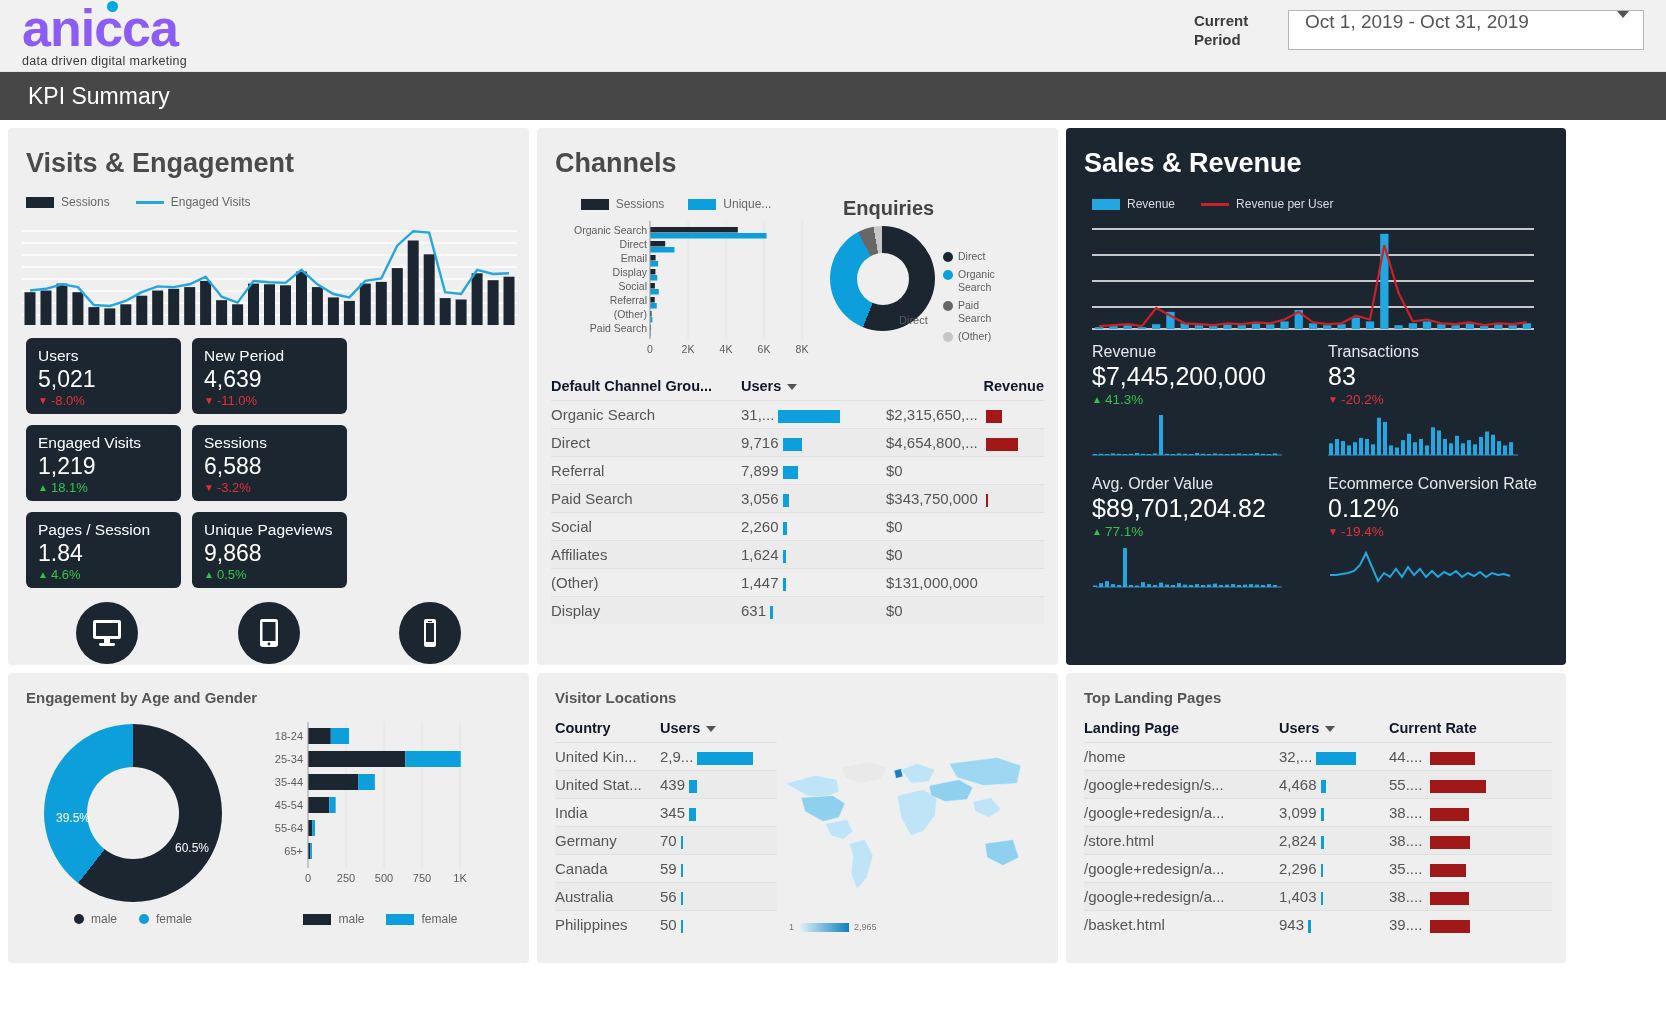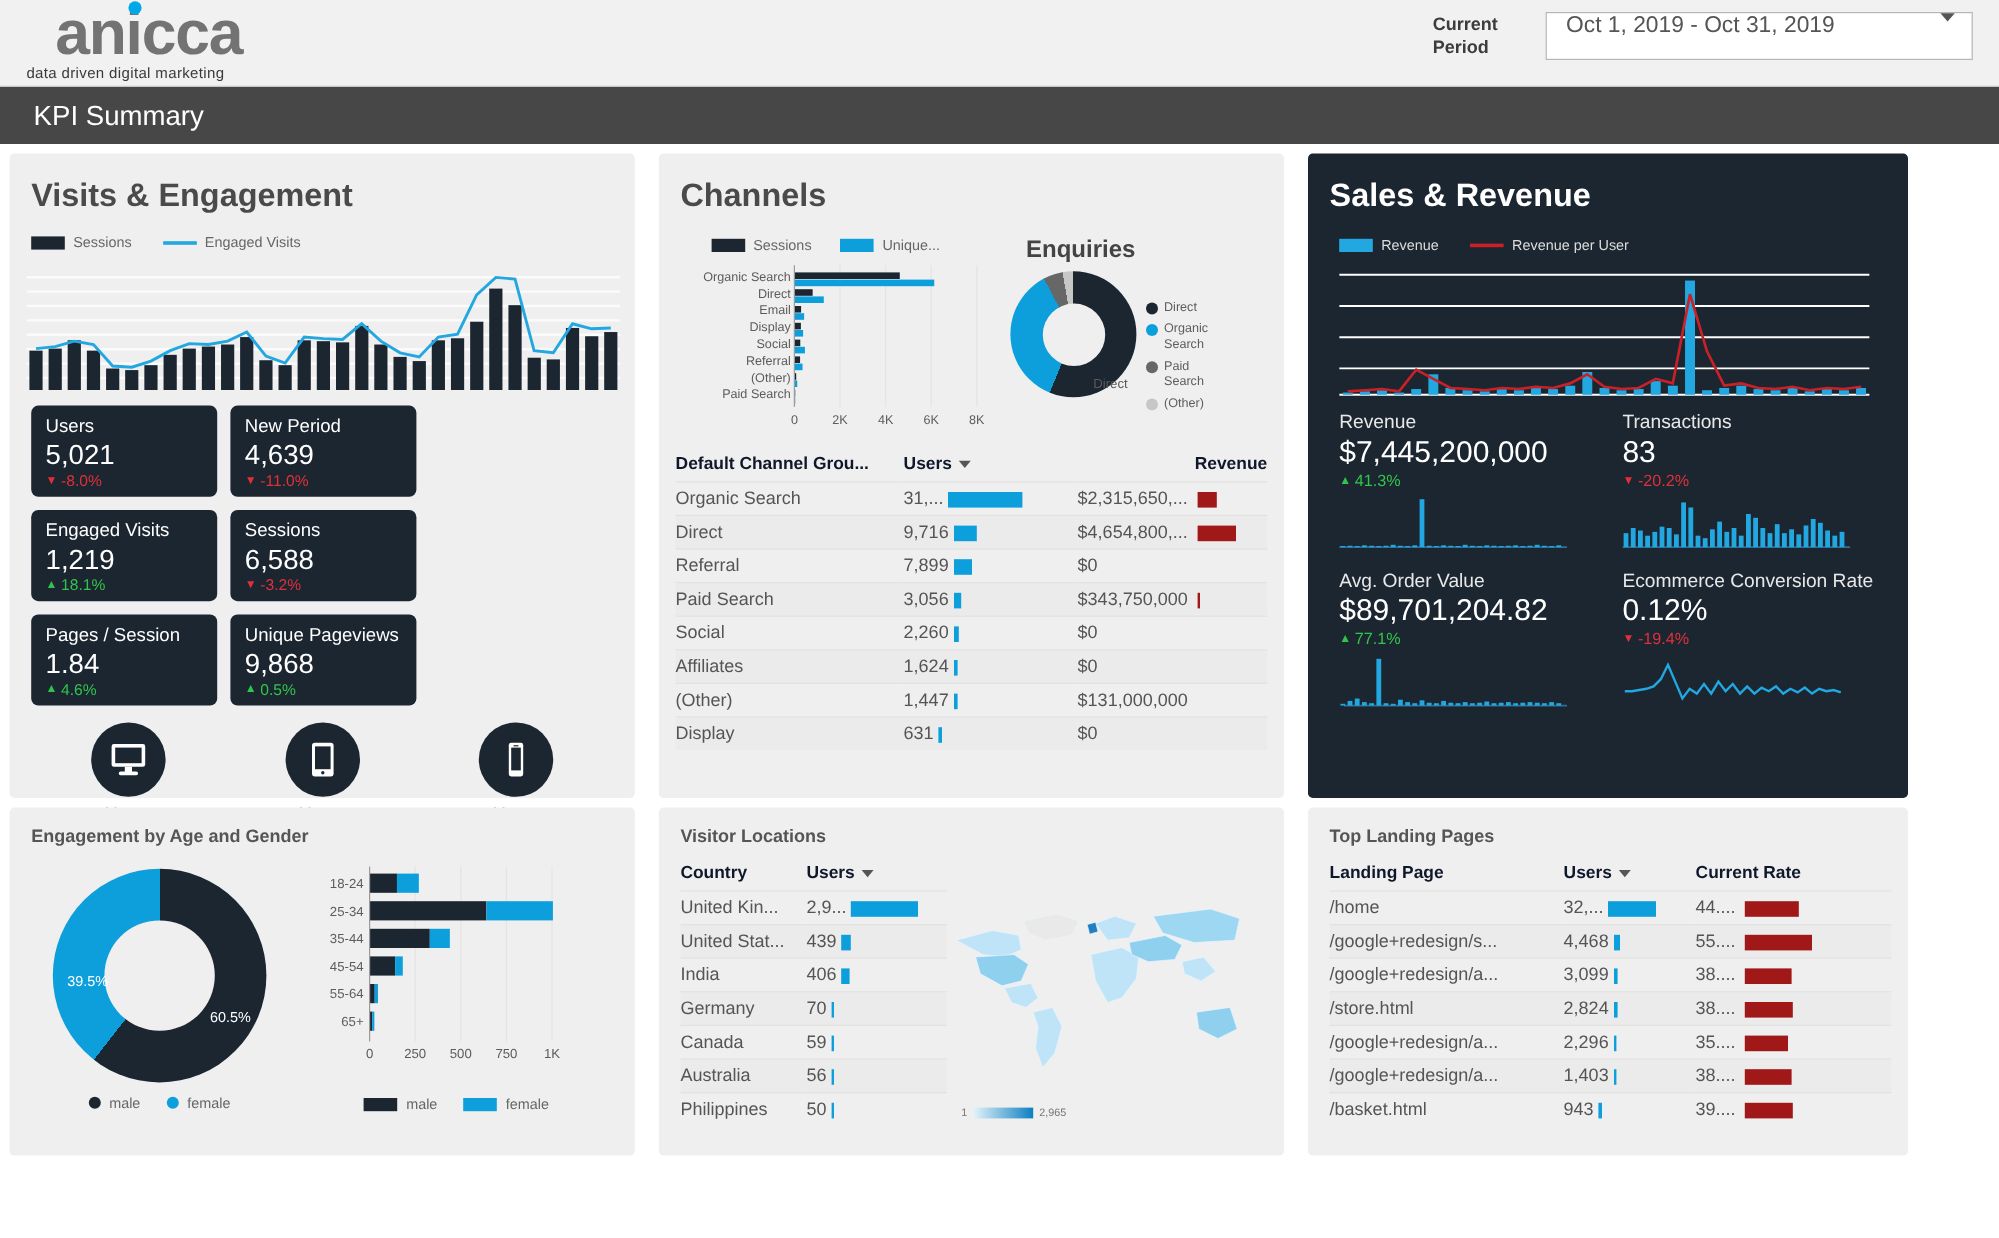--- a/index.html
+++ b/index.html
@@ -12,21 +12,21 @@
   .dark { background: #1b2631; }
   
   .topbar {
     height: 72px; background: #f1f1f1;
     display: flex; align-items: center; position: relative;
     border-bottom: 1px solid #e3e3e3;
   }
   .logo-wrap { margin-left: 22px; position: relative; }
   .logo-text {
     font-size: 52px; font-weight: bold; letter-spacing: -1px;
-    color: #737373; line-height: 50px; margin-left: 24px;
+    color: #8b5cf6; line-height: 50px;
   }
   .logo-dot {
     position: absolute; width: 11px; height: 11px; border-radius: 50%;
     background: #00a8e8; left: 85px; top: -2px;
   }
   .logo-tag {
     font-size: 12.5px; color: #3a3a3a; letter-spacing: .3px; margin-top: 1px;
   }
   .period-wrap {
     position: absolute; right: 22px; top: 10px;
@@ -45,21 +45,21 @@
   }
   .caret { width: 0; height: 0; border-left: 6px solid transparent;
            border-right: 6px solid transparent; border-top: 7px solid #555; }
   .kpi-bar {
     height: 48px; background: #474747; display: flex; align-items: center;
     padding-left: 28px;
   }
   .kpi-bar-title { color: #fff; font-size: 23px; font-weight: 400; }
 
   
-  .row { display: flex; gap: 20px; padding: 0 8px; }
+  .row { display: flex; gap: 8px; padding: 0 8px; }
   .row1 { margin-top: 8px; height: 537px; }
   .row2 { margin-top: 8px; height: 290px; }
   .panel { background: #efefef; border-radius: 4px; position: relative; }
   .panel.dark { background: #1b2631; }
   .p-left { width: 521px; }
   .p-mid  { width: 521px; }
   .p-right{ width: 500px; }
   .panel-title { font-size: 27px; font-weight: bold; color: #4a4a4a; }
   .panel-title.lg { padding: 20px 0 0 18px; }
   .panel-title.white { color: #fff; }
@@ -757,21 +757,21 @@
               <tr>
                 <td>United Kin...</td>
                 <td class="num"><span>2,9...</span><span class="bar-blue" style="width: 56px;"></span></td>
               </tr>
               <tr class="alt">
                 <td>United Stat...</td>
                 <td class="num"><span>439</span><span class="bar-blue" style="width: 8.4px;"></span></td>
               </tr>
               <tr>
                 <td>India</td>
-                <td class="num"><span>406</span><span class="bar-blue" style="width: 6.72px;"></span></td>
+                <td class="num"><span>345</span><span class="bar-blue" style="width: 6.72px;"></span></td>
               </tr>
               <tr class="alt">
                 <td>Germany</td>
                 <td class="num"><span>70</span><span class="bar-blue" style="width: 2.5px;"></span></td>
               </tr>
               <tr>
                 <td>Canada</td>
                 <td class="num"><span>59</span><span class="bar-blue" style="width: 2.5px;"></span></td>
               </tr>
               <tr class="alt">

